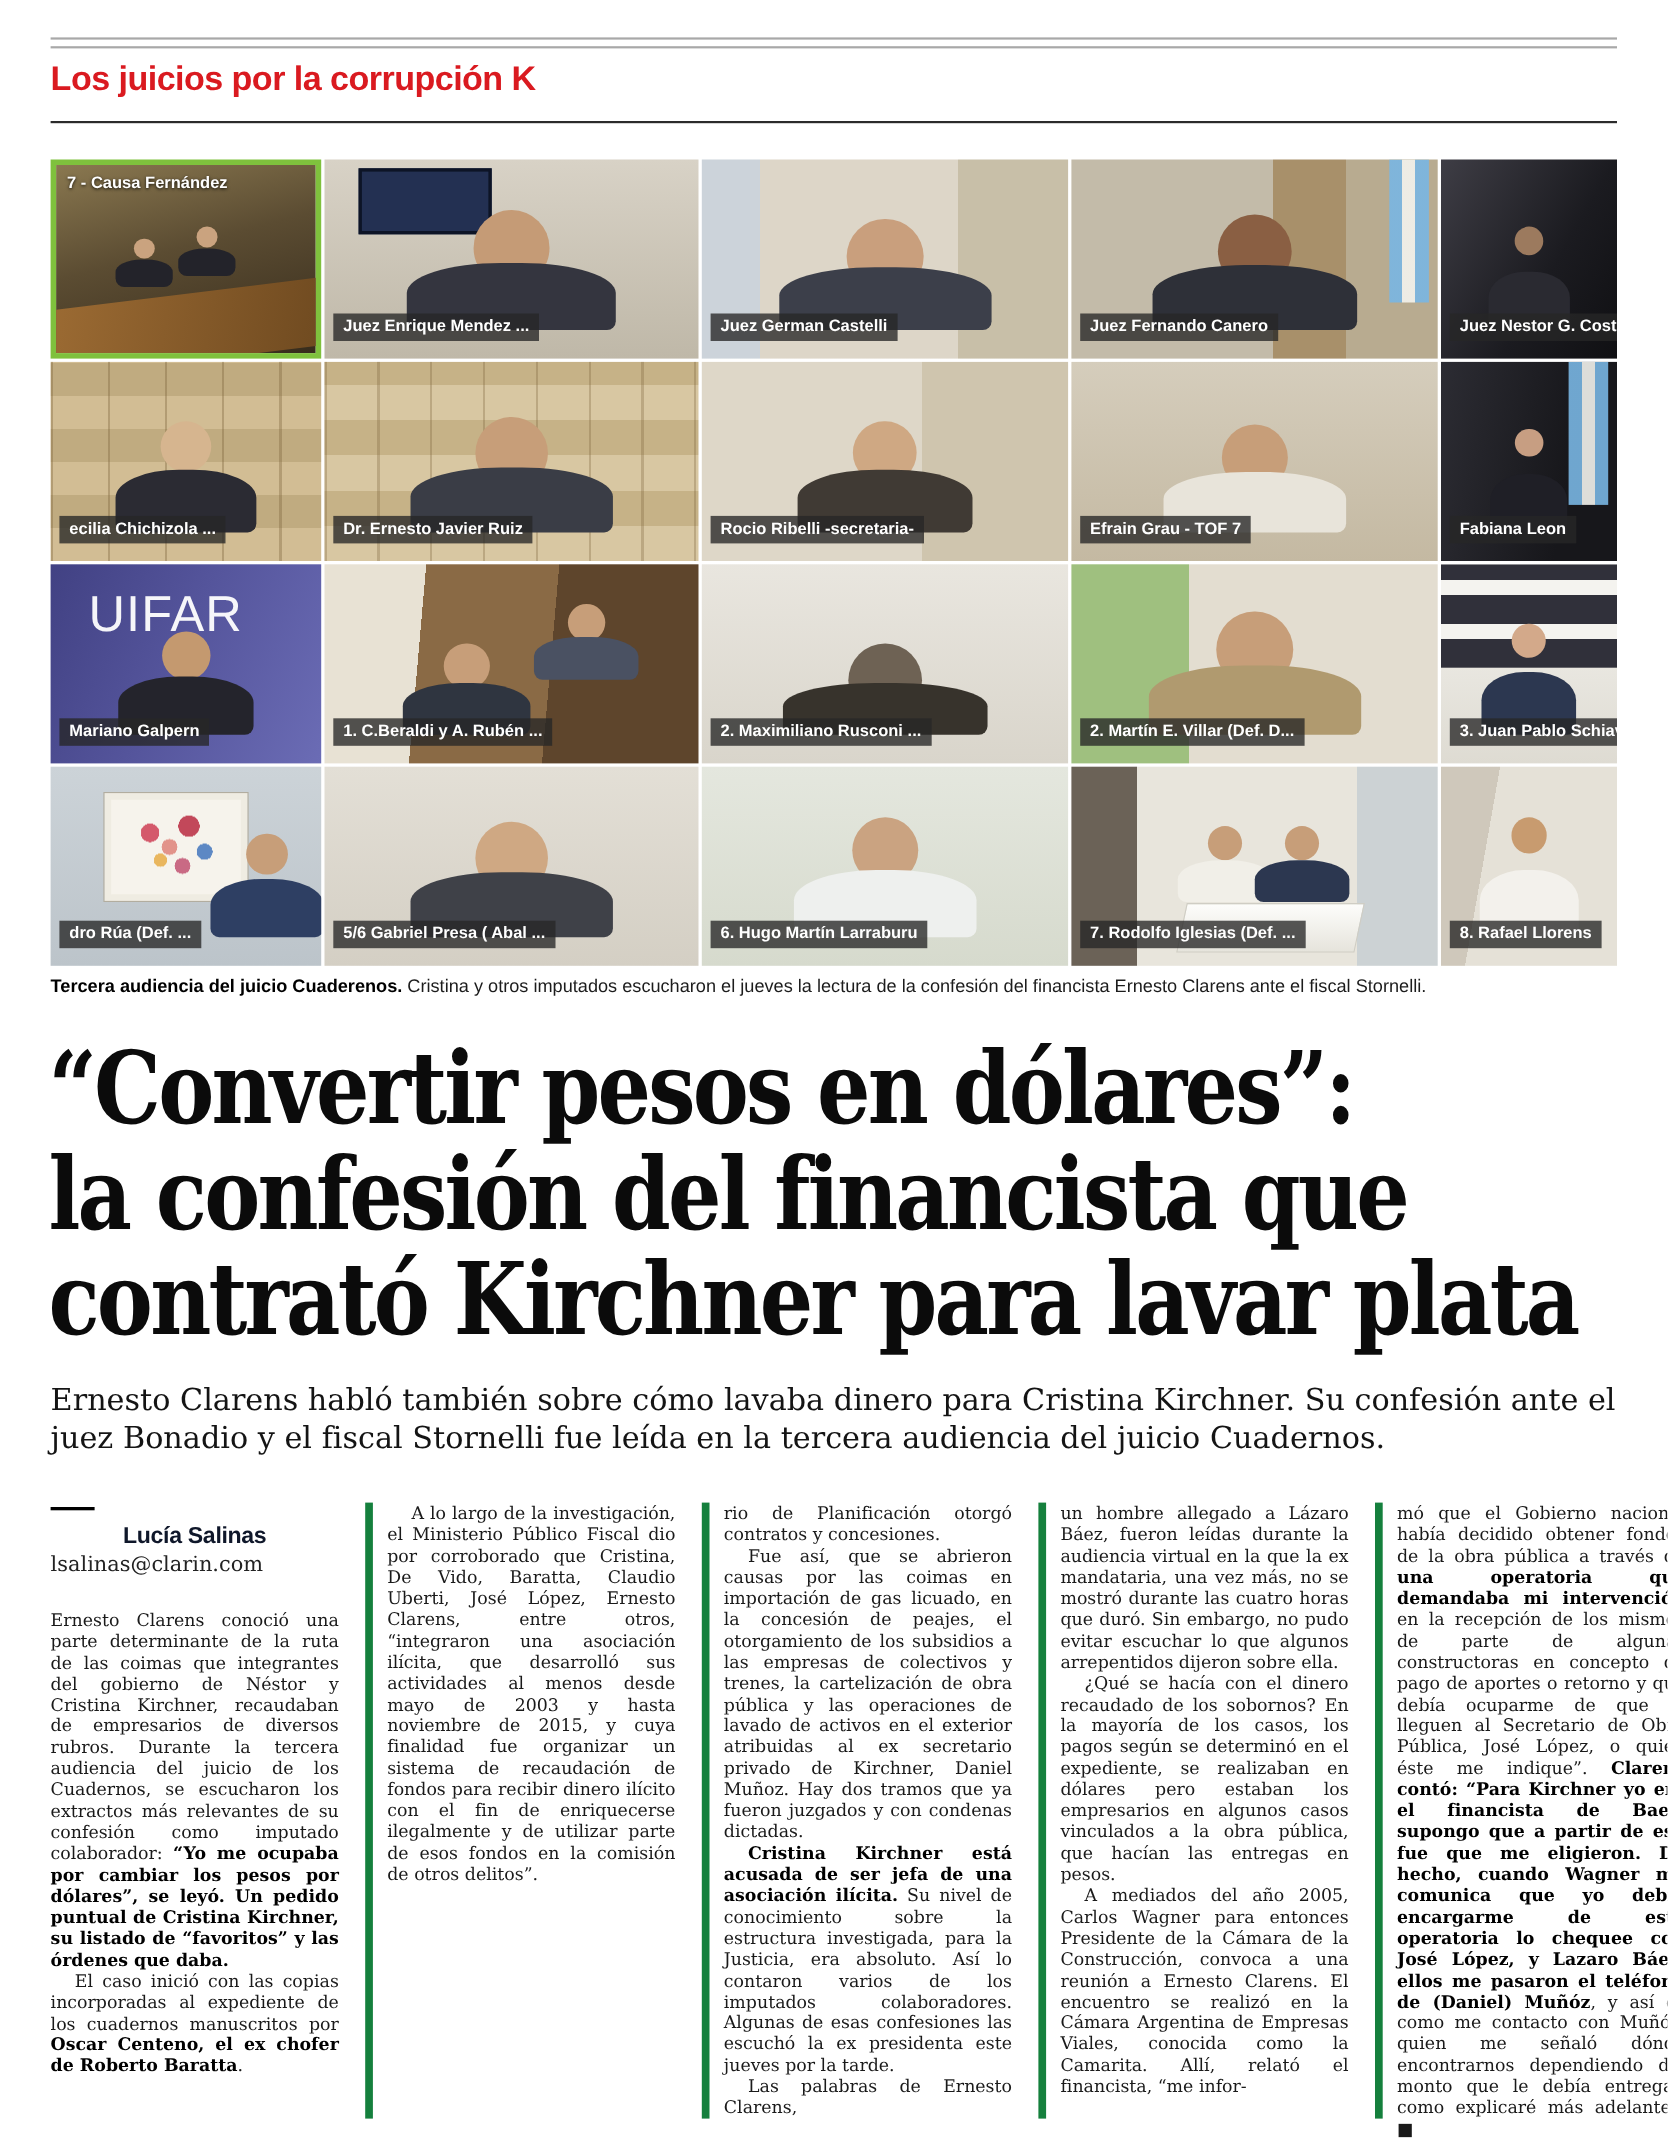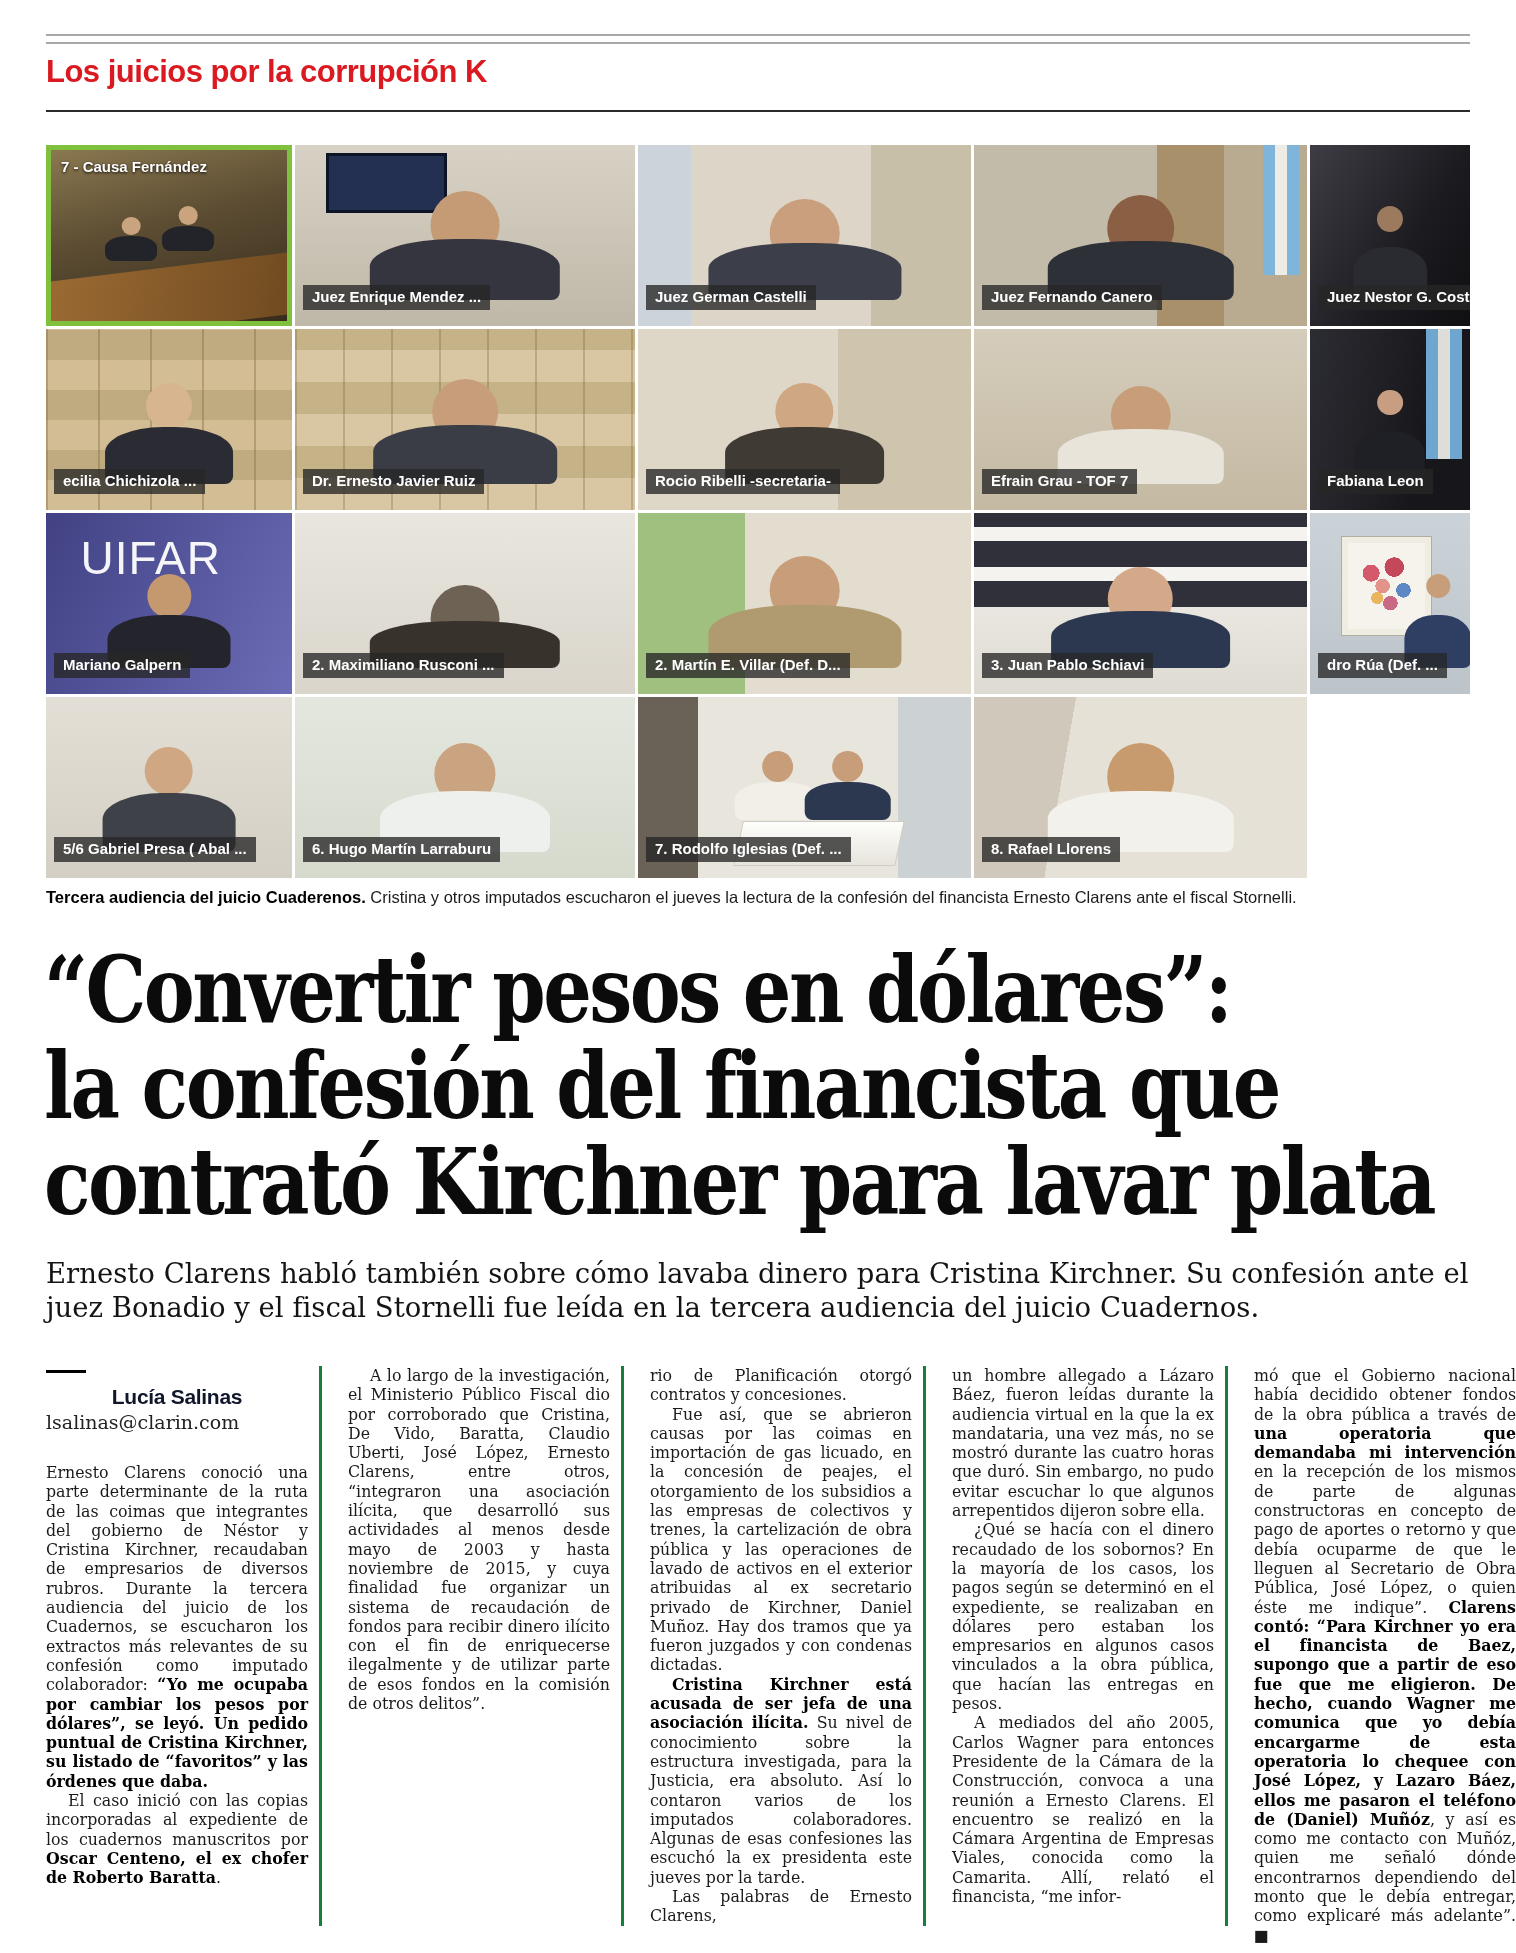--- a/index.html
+++ b/index.html
@@ -105,21 +105,21 @@
             font-family:"DejaVu Serif","Liberation Serif",serif;font-weight:700;}
   .headline .hl{display:block;font-size:91px;line-height:96px;letter-spacing:-3px;
                 transform:scaleX(.84);transform-origin:left center;white-space:nowrap;}
   
   .lede{position:absolute;left:46px;top:1256px;width:1424px;
         font-family:"DejaVu Serif","Liberation Serif",serif;
         font-size:27.5px;line-height:34px;color:#141414;}
   
   .article{position:absolute;left:46px;top:1366px;width:1424px;height:560px;display:flex;}
   .col{width:262px;flex:0 0 262px;}
-  .col + .col{border-left:3px solid #15803d;padding-left:26px;margin-left:11px;}
+  .col + .col{border-left:7px solid #15803d;padding-left:13px;margin-left:24px;}
   .byline-rule{width:40px;height:3px;background:#000;margin:4px 0 12px;}
   .byline-author{font-weight:700;font-size:21px;color:#0f172a;letter-spacing:-0.3px;text-align:center;}
   .byline-email{font-family:"DejaVu Serif",serif;font-size:19px;color:#222;margin-top:2px;margin-bottom:30px;}
   .col p{margin:0;font-family:"DejaVu Serif","Liberation Serif",serif;font-size:15.8px;
          line-height:19.3px;color:#1a1a1a;text-align:justify;text-indent:22px;
          hyphens:auto;-webkit-hyphens:auto;}
   .col p.noindent{text-indent:0;}
   .col p b{color:#000;}
 </style>
 </head>
@@ -197,20 +197,27 @@
           <span class="label-text">Fabiana Leon</span>
         </div>
       </div>
       <div class="cell c10">
         <div class="watermark">UIFAR</div>
         <div class="person"></div>
         <div class="label-bar">
           <span class="label-text">Mariano Galpern</span>
         </div>
       </div>
+      <div class="cell c11">
+        <div class="person"></div>
+        <div class="person p2"></div>
+        <div class="label-bar">
+          <span class="label-text">1. C.Beraldi y A. Rubén ...</span>
+        </div>
+      </div>
       <div class="cell c12">
         <div class="person"></div>
         <div class="label-bar">
           <span class="label-text">2. Maximiliano Rusconi ...</span>
         </div>
       </div>
       <div class="cell c13">
         <div class="person"></div>
         <div class="label-bar">
           <span class="label-text">2. Martín E. Villar (Def. D...</span>

